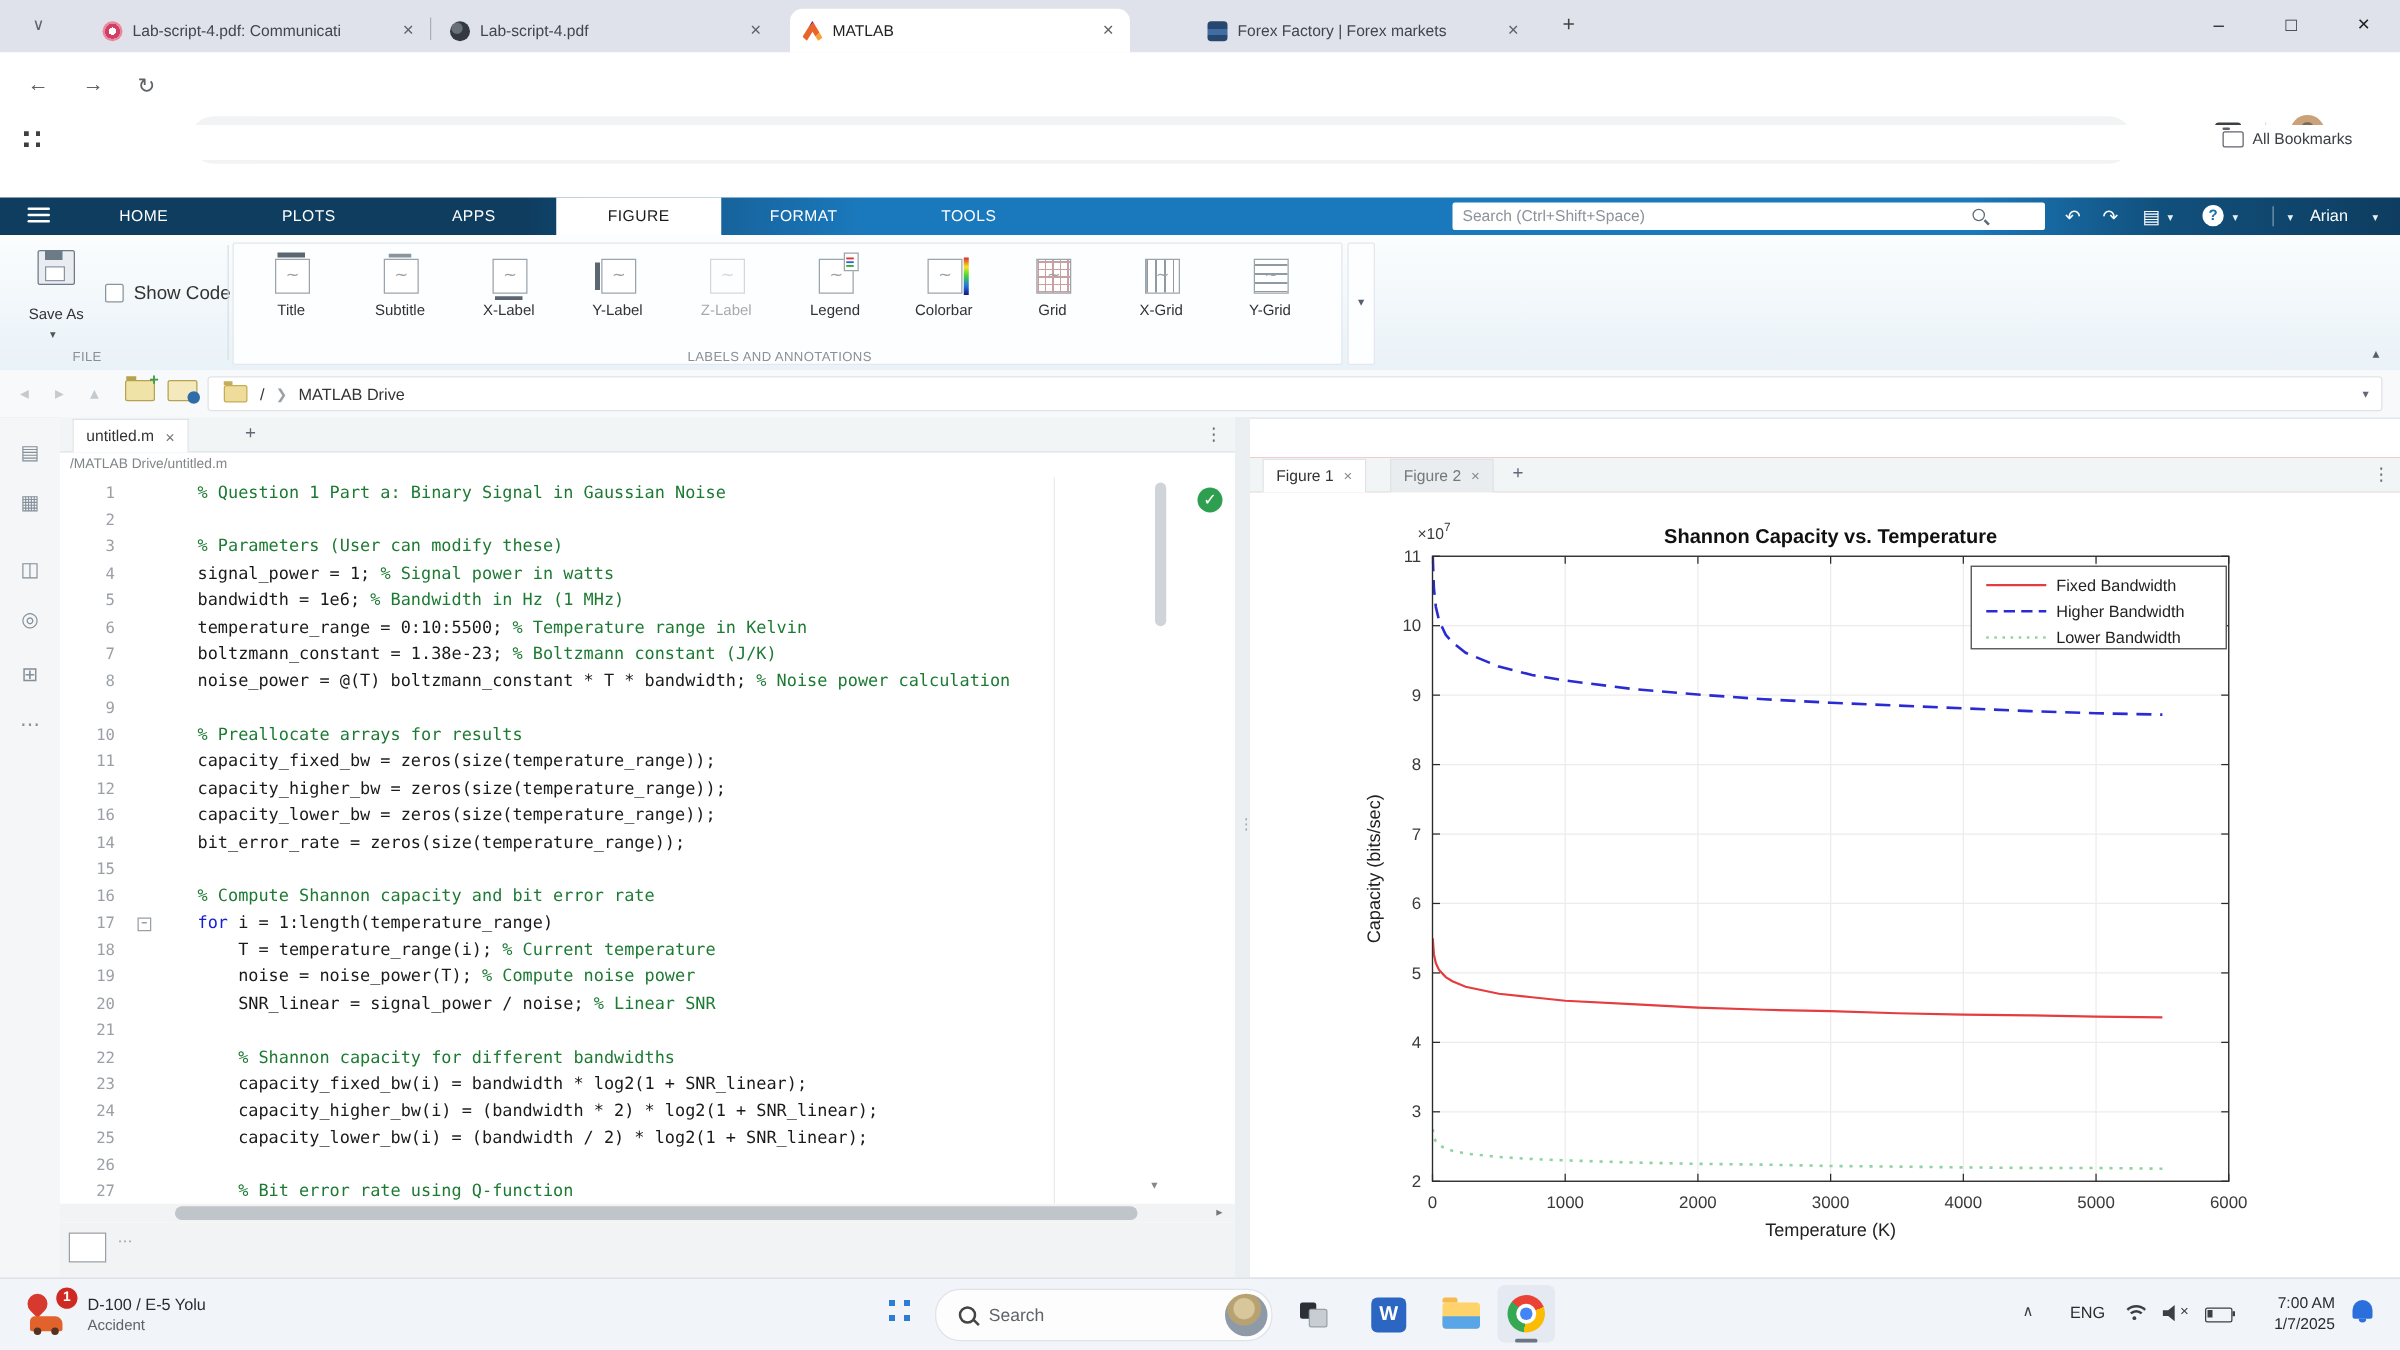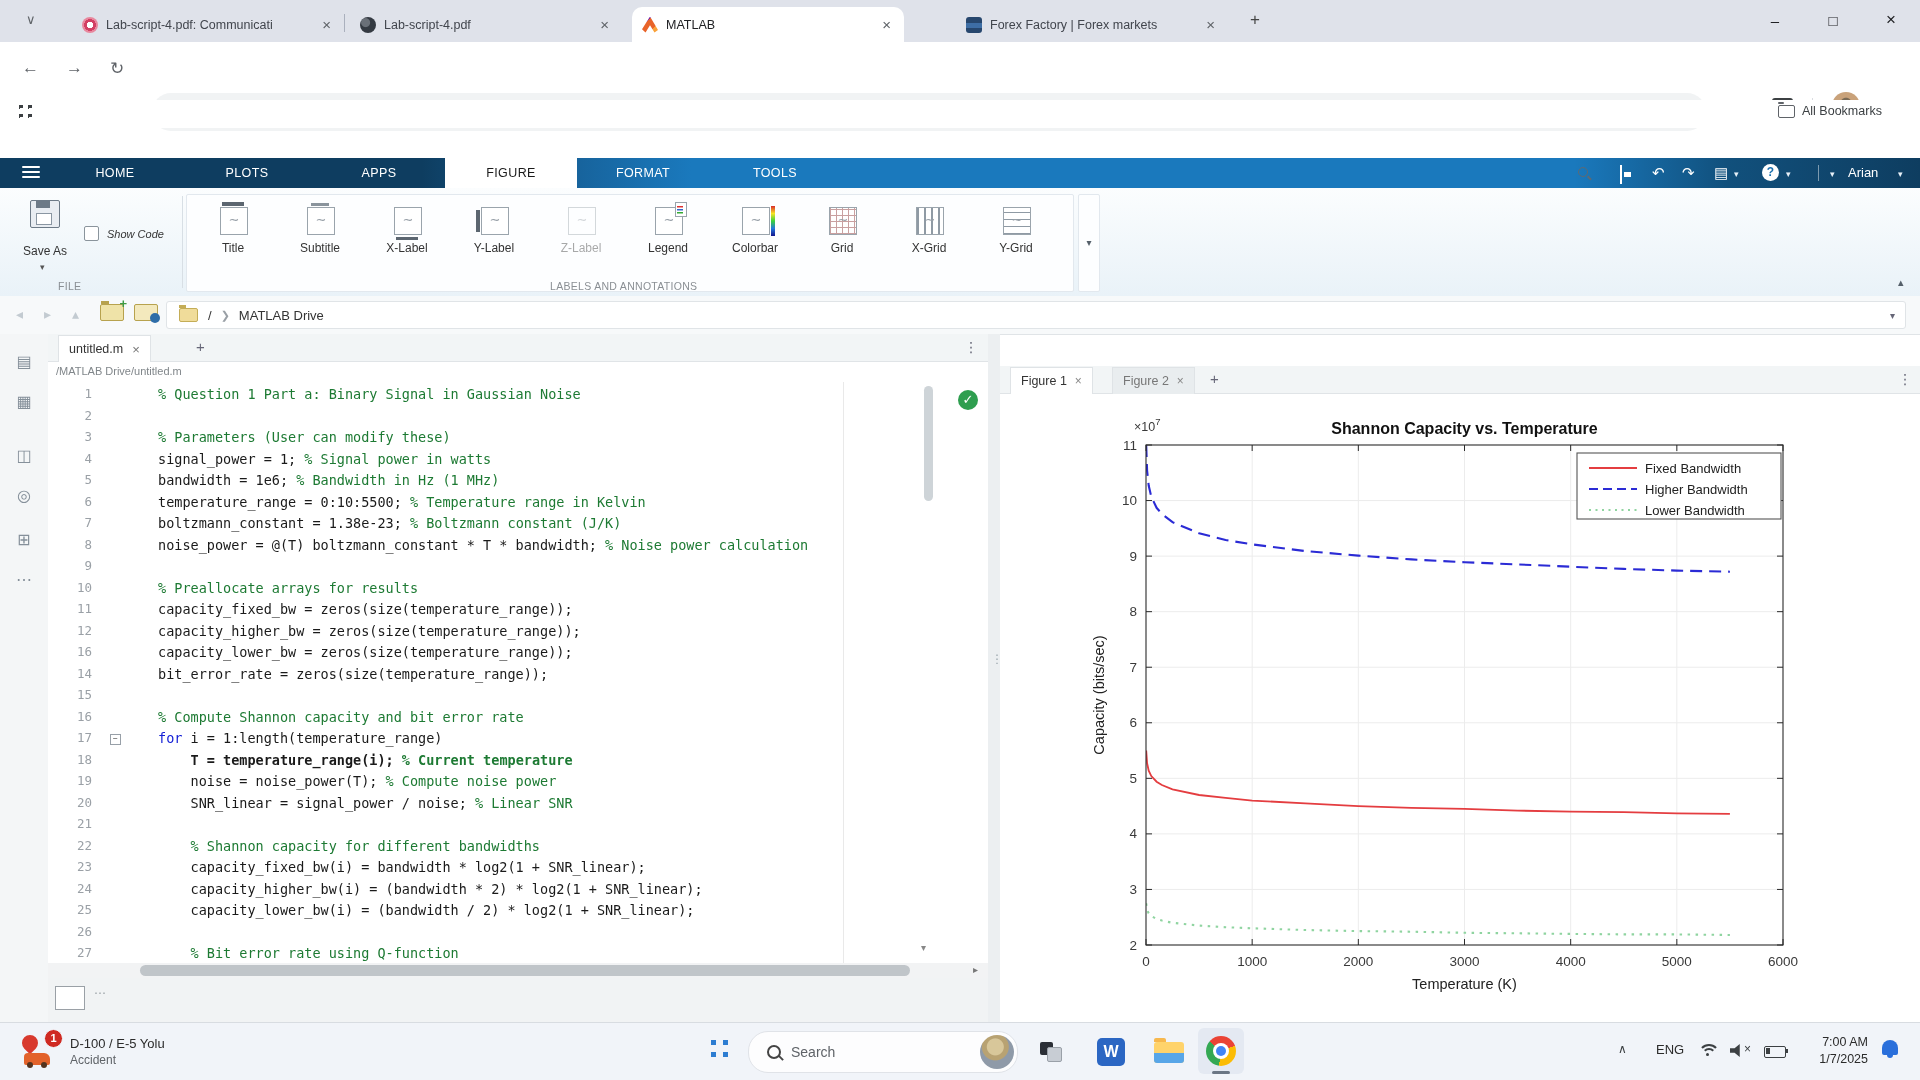--- a/index.html
+++ b/index.html
@@ -80,21 +80,21 @@
   
   #ts-body{position:absolute;left:0;top:188px;width:1920px;height:108px;
            background:linear-gradient(#fbfdfe,#e9f2f8);border-bottom:1px solid #d4dde3;}
   .saveas-icon{position:absolute;left:30px;top:12px;width:28px;height:26px;background:#e9edf2;border:1.5px solid #6d7a87;border-radius:2px;}
   .saveas-icon::before{content:"";position:absolute;left:5px;top:-1px;width:14px;height:8px;background:#6d7a87;}
   .saveas-icon::after{content:"";position:absolute;left:5px;top:12px;width:14px;height:10px;background:#fff;border:1px solid #8a96a2;}
   #saveas-label{position:absolute;left:14px;top:56px;width:62px;text-align:center;font-size:12px;color:#333;}
   #saveas-caret{position:absolute;left:40px;top:74px;font-size:9px;color:#555;}
   #showcode{position:absolute;left:84px;top:38px;display:flex;align-items:center;}
   .checkbox{width:13px;height:13px;border:1.5px solid #8a949c;background:#fff;border-radius:2px;margin-right:8px;}
-  #showcode span.lbl{font-size:11px;color:#333;font-style:italic;}
+  #showcode span.lbl{font-size:15px;color:#333;}
   .sec-label{position:absolute;top:92px;font-size:10.5px;color:#8a8f94;letter-spacing:.3px;}
   .ts-vsep{position:absolute;left:182px;top:8px;width:1px;height:92px;background:#d8dfe5;}
   #labels-panel{position:absolute;left:186px;top:6px;width:886px;height:96px;background:#fdfeff;border:1px solid #e2e8ee;border-radius:2px;}
   .lbtn{position:absolute;top:6px;width:82px;text-align:center;}
   .lbtn .lb-ic{margin:0 auto;width:30px;height:36px;position:relative;}
   .lb-box{position:absolute;left:2px;top:6px;width:26px;height:26px;background:#fff;border:1.5px solid #9aa4ac;
           color:#98a0a8;font-size:13px;line-height:24px;}
   .lbtn .cap{margin-top:4px;font-size:12px;color:#333;}
   .lbtn.disabled{opacity:.42;}
   .ic-title .lb-box::before{content:"";position:absolute;left:1px;top:-6px;width:22px;height:3.5px;background:#5c6670;}
@@ -305,20 +305,21 @@
         <span></span>
       </span>
     <div id="ts-tabs">
         <div class="ts-tab" style="left: 49px; width: 132px;">HOME</div>
         <div class="ts-tab" style="left: 181px; width: 132px;">PLOTS</div>
         <div class="ts-tab" style="left: 313px; width: 132px;">APPS</div>
         <div class="ts-tab active" style="left: 445px; width: 132px;">FIGURE</div>
         <div class="ts-tab" style="left: 577px; width: 132px;">FORMAT</div>
         <div class="ts-tab" style="left: 709px; width: 132px;">TOOLS</div>
       </div>
+    <input id="ts-search" placeholder="Search (Ctrl+Shift+Space)" style="">
     <span class="mag-icon"></span>
     <span class="qat qat-save" style="left:1620px;top:8px;"></span>
     <span class="qat" style="left:1652px;">↶</span>
     <span class="qat" style="left:1682px;">↷</span>
     <span class="qat" style="left:1714px;">▤</span>
     <span class="qat caret-w" style="left:1734px;top:11px;">▾</span>
     <span class="qat help-circle" style="left:1762px;">?</span>
     <span class="qat caret-w" style="left:1786px;top:11px;">▾</span>
     <span class="qat-sep"></span>
     <span class="qat caret-w" style="left:1830px;top:11px;">▾</span>
@@ -467,21 +468,21 @@
         <div class="lnrow" style="top: 283.5px;">14</div>
         <div class="crow" style="top: 283.5px;"><span class="p">bit_error_rate = zeros(size(temperature_range));</span></div>
         <div class="lnrow" style="top: 305px;">15</div>
         <div class="crow" style="top: 305px;"></div>
         <div class="lnrow" style="top: 326.5px;">16</div>
         <div class="crow" style="top: 326.5px;"><span class="c">% Compute Shannon capacity and bit error rate</span></div>
         <div class="lnrow" style="top: 348px;">17</div>
         <div class="fold-box" style="top: 352px;">−</div>
         <div class="crow" style="top: 348px;"><span class="k">for</span><span class="p"> i = 1:length(temperature_range)</span></div>
         <div class="lnrow" style="top: 369.5px;">18</div>
-        <div class="crow" style="top: 369.5px; font-weight: bold;"><span class="p">    T = temperature_range(i); </span><span class="c">% Current temperature</span></div>
+        <div class="crow" style="top: 369.5px;"><span class="p">    T = temperature_range(i); </span><span class="c">% Current temperature</span></div>
         <div class="lnrow" style="top: 391px;">19</div>
         <div class="crow" style="top: 391px;"><span class="p">    noise = noise_power(T); </span><span class="c">% Compute noise power</span></div>
         <div class="lnrow" style="top: 412.5px;">20</div>
         <div class="crow" style="top: 412.5px;"><span class="p">    SNR_linear = signal_power / noise; </span><span class="c">% Linear SNR</span></div>
         <div class="lnrow" style="top: 434px;">21</div>
         <div class="crow" style="top: 434px;"></div>
         <div class="lnrow" style="top: 455.5px;">22</div>
         <div class="crow" style="top: 455.5px;"><span class="c">    % Shannon capacity for different bandwidths</span></div>
         <div class="lnrow" style="top: 477px;">23</div>
         <div class="crow" style="top: 477px;"><span class="p">    capacity_fixed_bw(i) = bandwidth * log2(1 + SNR_linear);</span></div>

